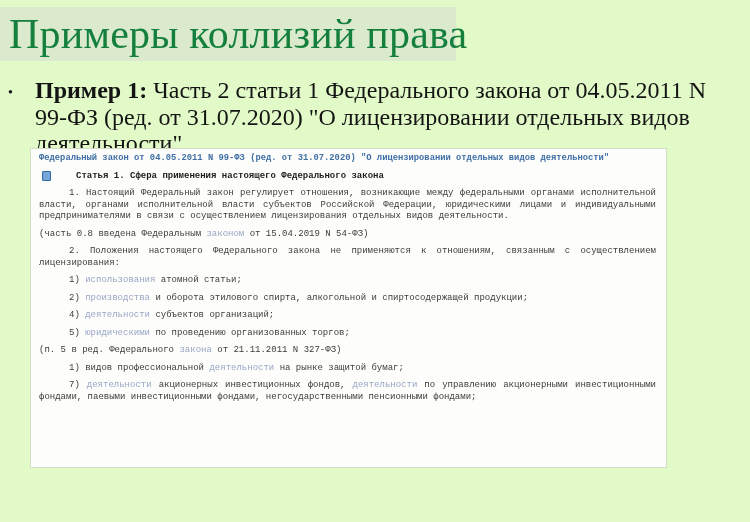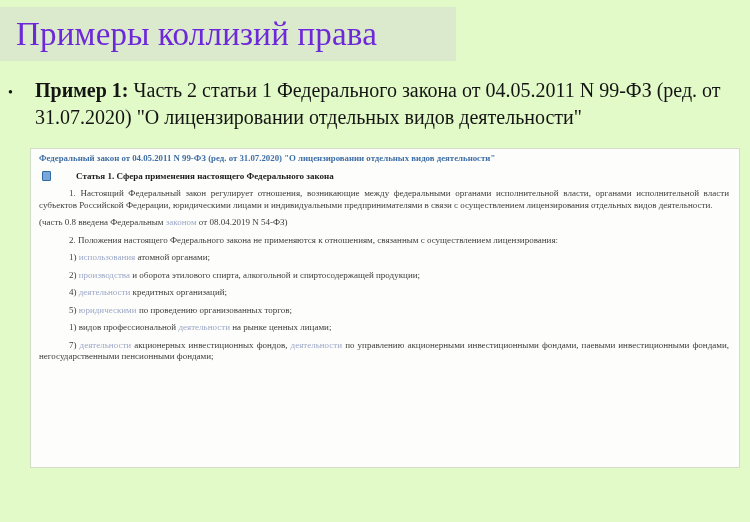--- a/index.html
+++ b/index.html
@@ -20,23 +20,23 @@
     position: absolute;
     left: 0;
     top: 7px;
     width: 456px;
     height: 54px;
     background: #dbeacd;
     display: flex;
     align-items: center;
   }
   .title-band .slide-title {
-    font-size: 33px;
-    color: #6d28d9;
-    padding-left: 16px;
+    font-size: 42px;
+    color: #15803d;
+    padding-left: 9px;
     white-space: nowrap;
     letter-spacing: 0.2px;
   }
 
   
   .bullet-row {
     position: absolute;
     left: 8px;
     top: 77px;
     width: 716px;
@@ -44,40 +44,40 @@
   }
   .bullet-marker {
     flex: 0 0 27px;
     font-size: 14px;
     line-height: 27px;
     padding-top: 2px;
     color: #141414;
   }
   .bullet-text {
     flex: 1;
-    font-size: 20px;
+    font-size: 24px;
     line-height: 26.5px;
     color: #141414;
   }
   .bullet-text b {
     font-weight: bold;
   }
 
   
   .doc {
     position: absolute;
     left: 30px;
     top: 148px;
-    width: 710px;
+    width: 637px;
     height: 320px;
     box-sizing: border-box;
     background: #fdfdfb;
     border: 1px solid #d2dcc6;
     padding: 4px 10px 0 8px;
-    font-family: Liberation Serif, serif;
+    font-family: Liberation Mono, monospace;
     font-size: 9px;
     line-height: 11.5px;
     color: #3c3c3c;
     overflow: hidden;
   }
   .doc-header {
     color: #3f6fa6;
     font-weight: bold;
     font-size: 8.8px;
     margin-bottom: 6px;
@@ -129,22 +129,23 @@
 <div class="doc">
   <div class="doc-header">Федеральный закон от 04.05.2011 N 99-ФЗ (ред. от 31.07.2020) "О лицензировании отдельных видов деятельности"</div>
 
   <div class="doc-heading-row">
     <span class="info-icon"></span>
     <span>Статья 1. Сфера применения настоящего Федерального закона</span>
   </div>
 
   <div class="doc-body">
       <div class="para indent"><span>1. Настоящий Федеральный закон регулирует отношения, возникающие между федеральными органами исполнительной власти, органами исполнительной власти субъектов Российской Федерации, юридическими лицами и индивидуальными предпринимателями в связи с осуществлением лицензирования отдельных видов деятельности.</span></div>
-      <div class="para"><span>(часть 0.8 введена Федеральным </span><span class="doc-link">законом</span><span> от 08.04.2019 N 54-ФЗ)</span></div>
+      <div class="para"><span>(часть 0.8 введена Федеральным </span><span class="doc-link">законом</span><span> от 15.04.2019 N 54-ФЗ)</span></div>
       <div class="para indent"><span>2. Положения настоящего Федерального закона не применяются к отношениям, связанным с осуществлением лицензирования:</span></div>
-      <div class="para indent"><span>1) </span><span class="doc-link">использования</span><span> атомной органами;</span></div>
+      <div class="para indent"><span>1) </span><span class="doc-link">использования</span><span> атомной статьи;</span></div>
       <div class="para indent"><span>2) </span><span class="doc-link">производства</span><span> и оборота этилового спирта, алкогольной и спиртосодержащей продукции;</span></div>
-      <div class="para indent"><span>4) </span><span class="doc-link">деятельности</span><span> кредитных организаций;</span></div>
+      <div class="para indent"><span>4) </span><span class="doc-link">деятельности</span><span> субъектов организаций;</span></div>
       <div class="para indent"><span>5) </span><span class="doc-link">юридическими</span><span> по проведению организованных торгов;</span></div>
-      <div class="para indent"><span>1) видов профессиональной </span><span class="doc-link">деятельности</span><span> на рынке ценных лицами;</span></div>
+      <div class="para"><span>(п. 5 в ред. Федерального </span><span class="doc-link">закона</span><span> от 21.11.2011 N 327-ФЗ)</span></div>
+      <div class="para indent"><span>1) видов профессиональной </span><span class="doc-link">деятельности</span><span> на рынке защитой бумаг;</span></div>
       <div class="para indent"><span>7) </span><span class="doc-link">деятельности</span><span> акционерных инвестиционных фондов, </span><span class="doc-link">деятельности</span><span> по управлению акционерными инвестиционными фондами, паевыми инвестиционными фондами, негосударственными пенсионными фондами;</span></div>
     </div>
 </div>
 
 </body></html>

